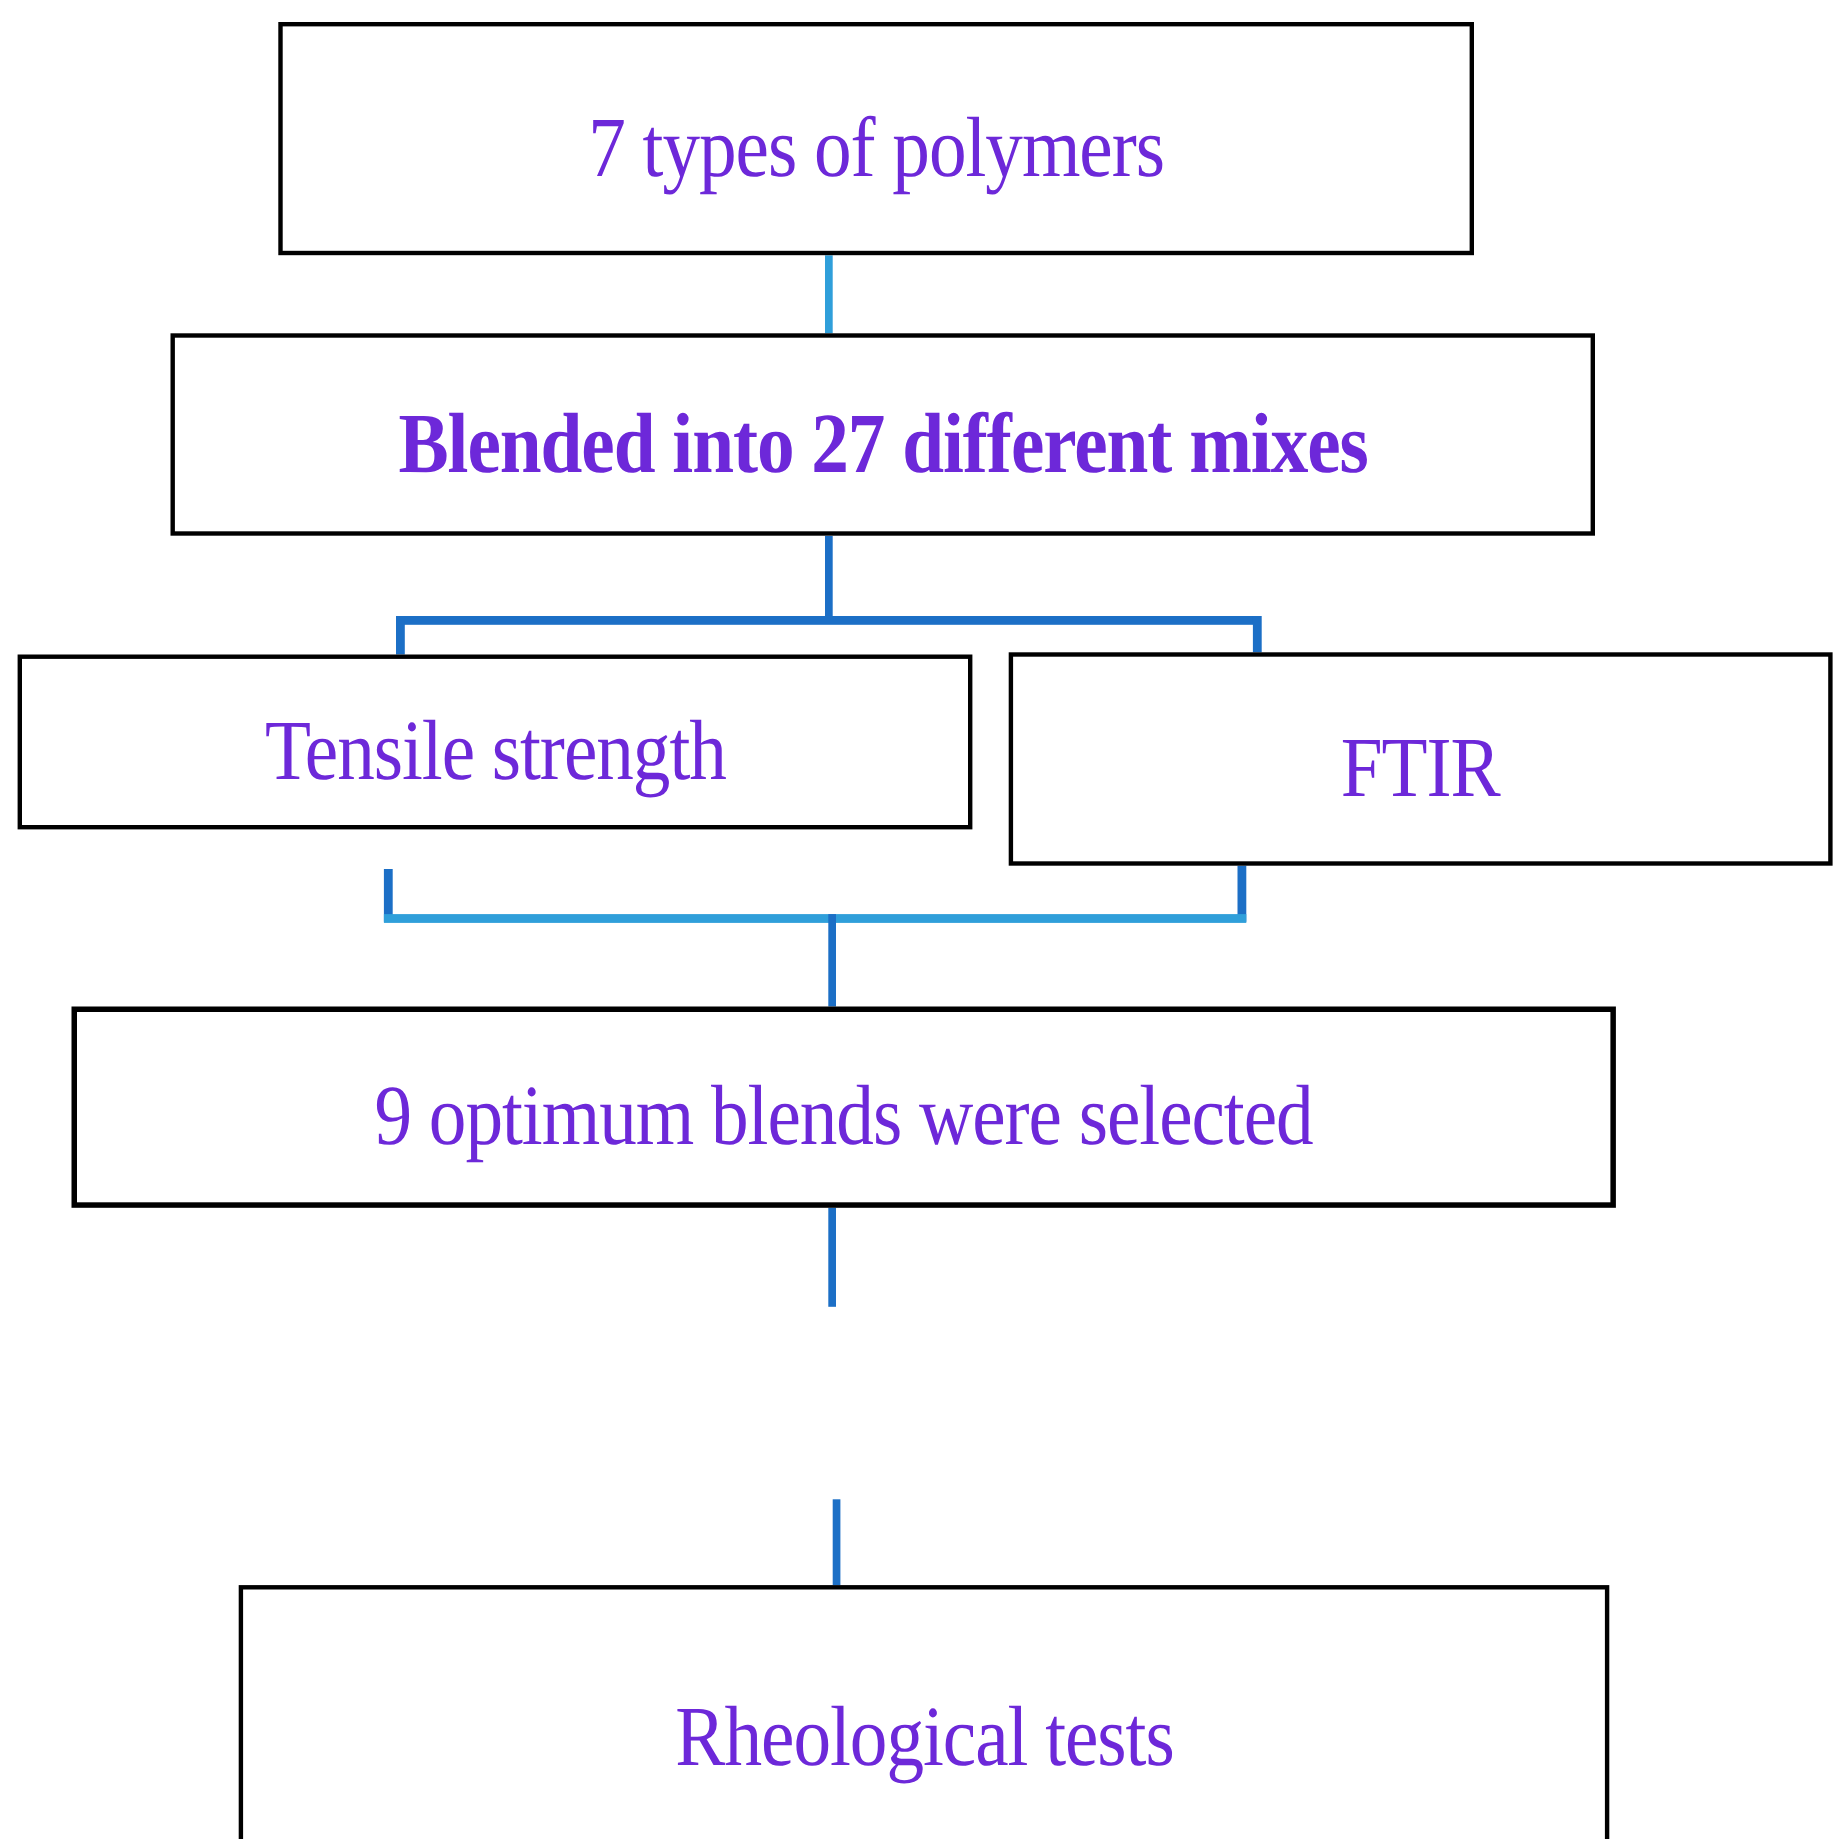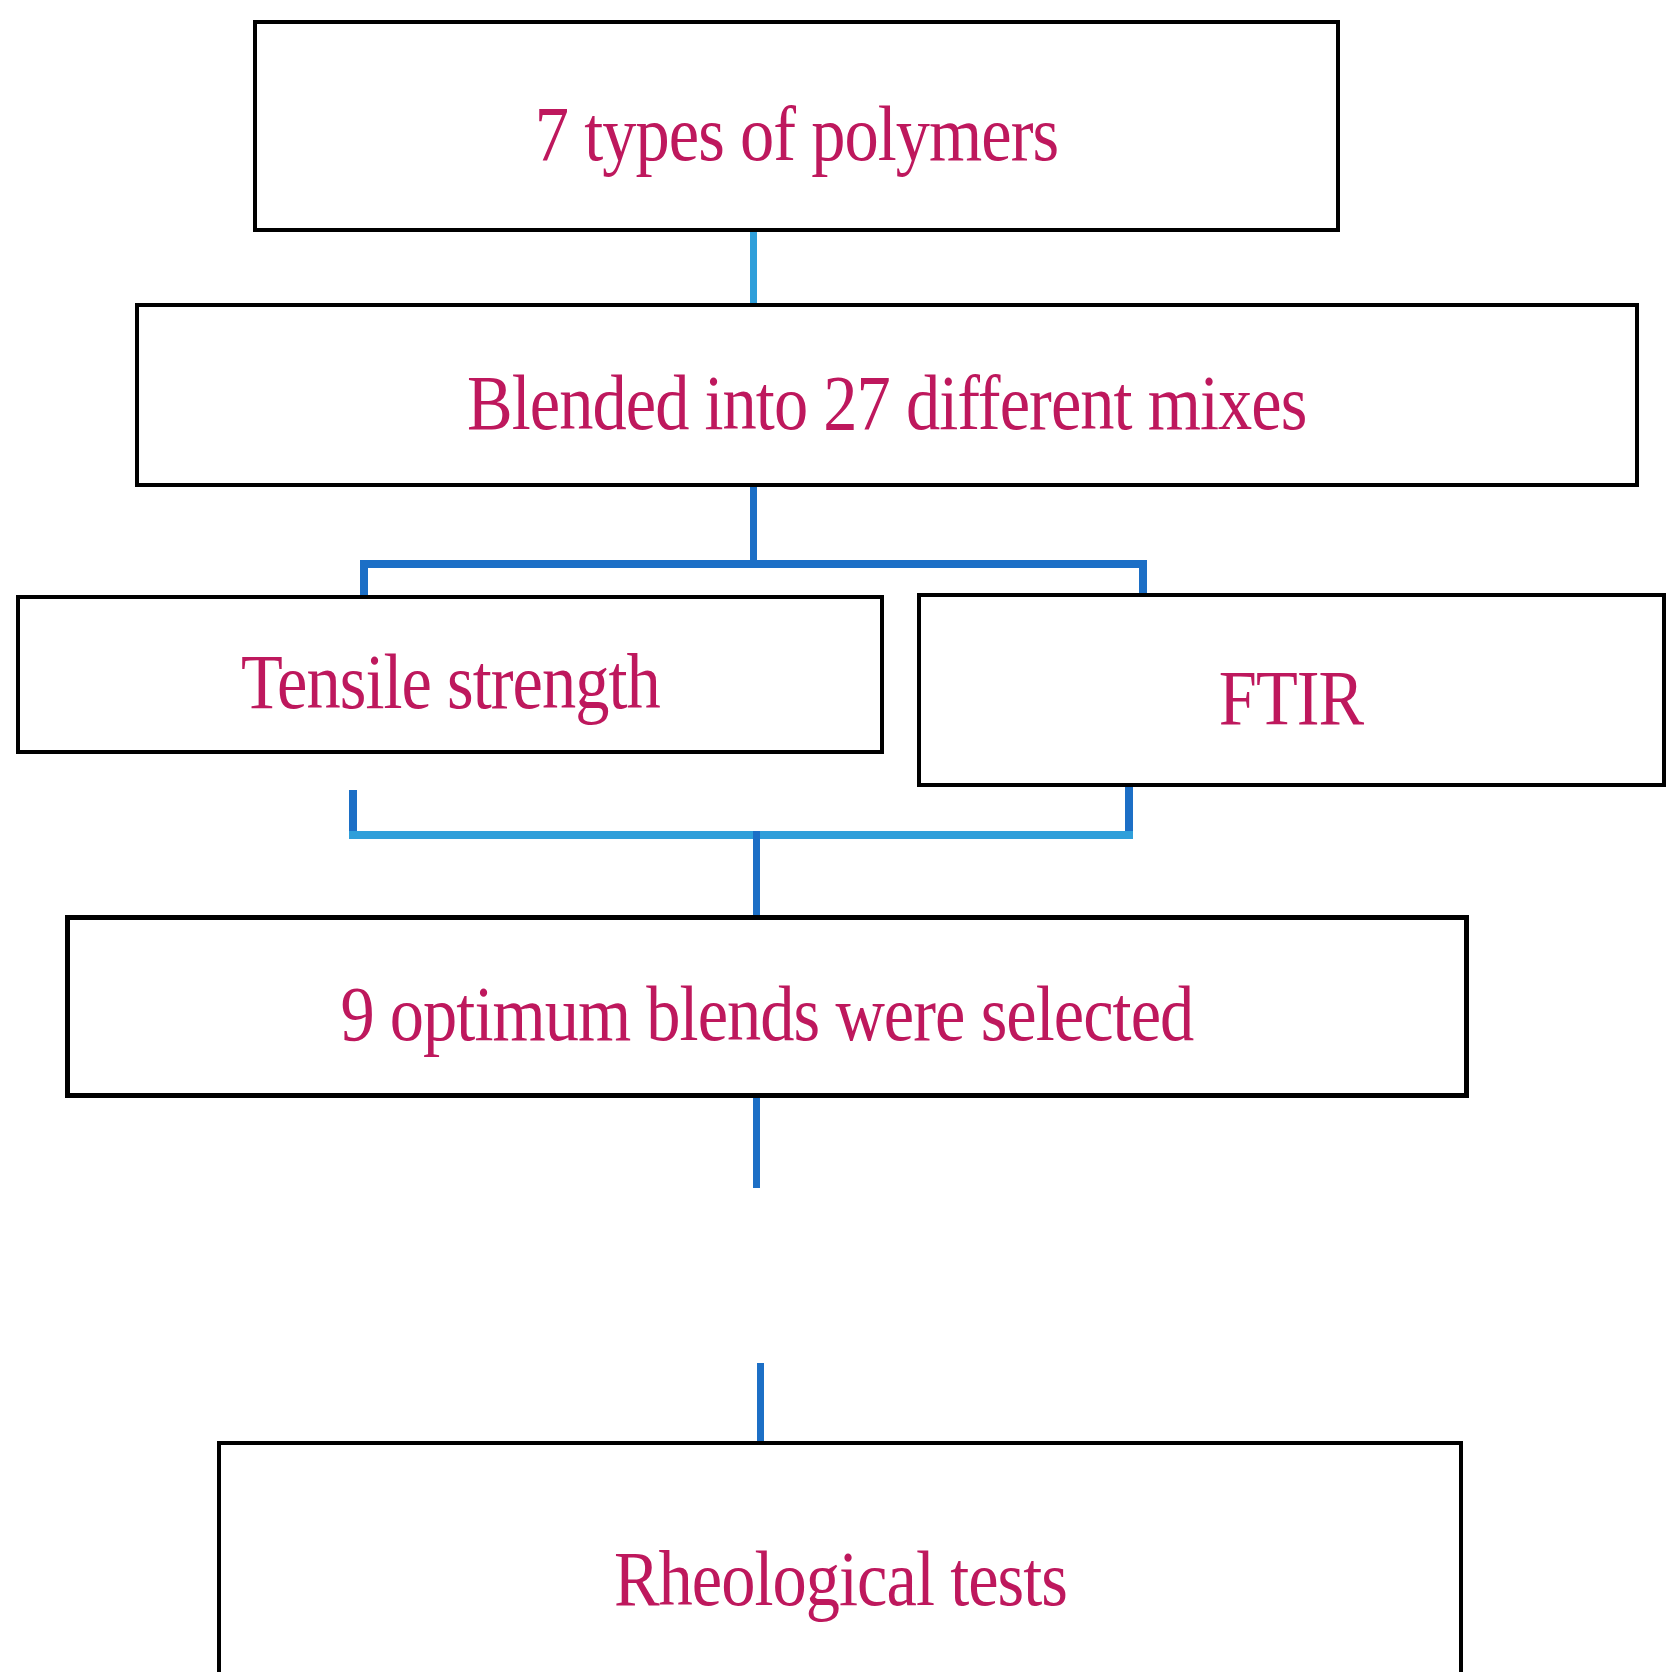--- a/index.html
+++ b/index.html
@@ -24,34 +24,34 @@
   }
   .fbox {
     position: absolute;
     box-sizing: border-box;
     background: #ffffff;
     border: 4px solid #000000;
     display: flex;
     align-items: center;
     justify-content: center;
     padding-top: 16px;
-    color: #be185d;
+    color: #6d28d9;
     font-size: 72px;
     letter-spacing: -1px;
     white-space: nowrap;
   }
   .fbox span {
     display: inline-block;
     transform: scale(0.95, 1.08);
     transform-origin: center center;
   }
 
   
   #box-polymers   { left: 253px;  top: 20px;   width: 1087px; height: 212px; }
-  #box-blended    { left: 135px;  top: 303px;  width: 1504px; height: 184px; }
+  #box-blended    { left: 155px;  top: 303px;  width: 1295px; height: 184px; font-weight: bold; }
   #box-tensile    { left: 16px;   top: 595px;  width: 868px;  height: 159px; }
   #box-ftir       { left: 917px;  top: 593px;  width: 749px;  height: 194px; }
   #box-optimum    { left: 65px;   top: 915px;  width: 1404px; height: 183px; border-width: 5px; }
   #box-bitumen    { left: 150px;  top: 1183px; width: 1353px; height: 182px; }
   #box-rheology   { left: 217px;  top: 1441px; width: 1246px; height: 261px; }
 
   
   #seg-top-drop        { left: 750px;  top: 232px;  width: 7px;   height: 75px; }
   #seg-blended-drop    { left: 750px;  top: 487px;  width: 7px;   height: 80px; }
   #seg-branch-h        { left: 360px;  top: 560px;  width: 786px; height: 8px; }

